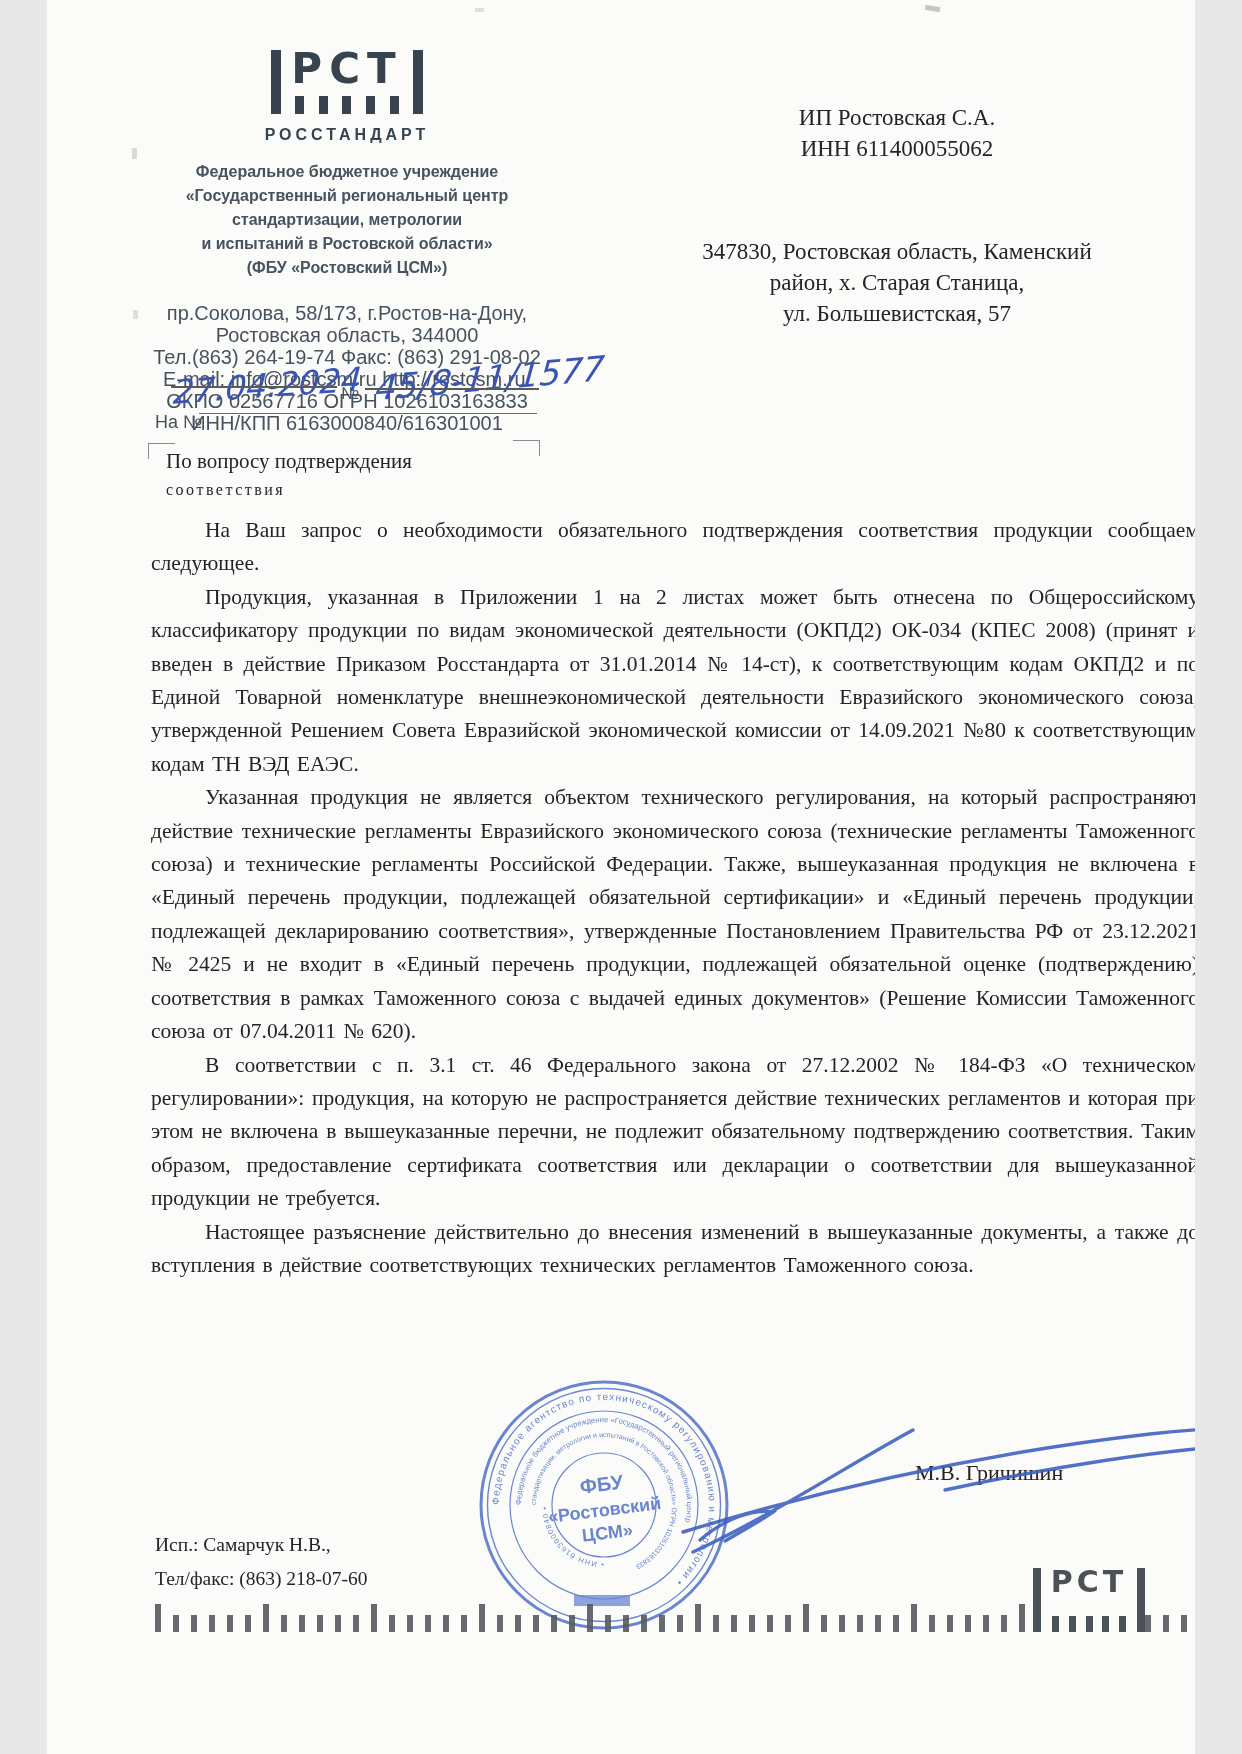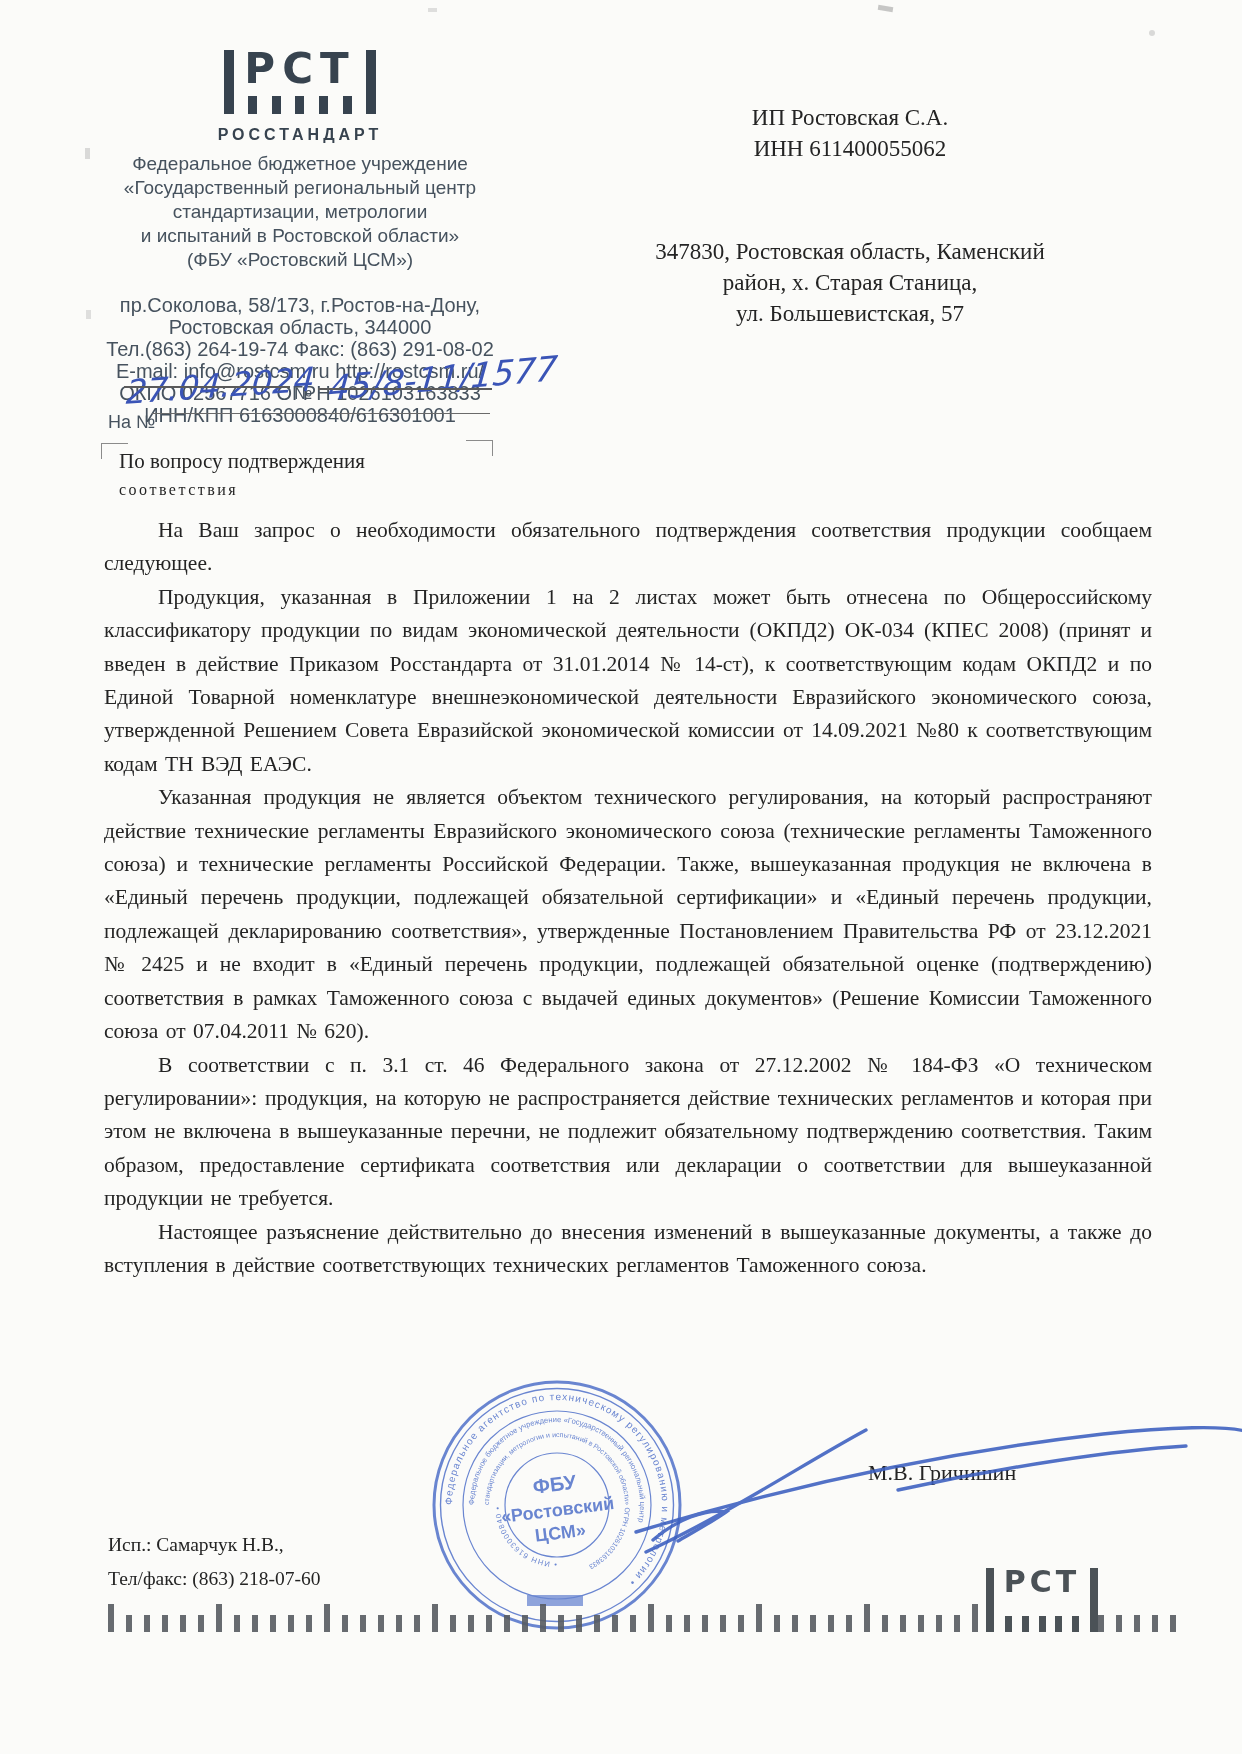--- a/index.html
+++ b/index.html
@@ -1,18 +1,18 @@
 <!DOCTYPE html>
 <html lang="ru"><head>
 <meta charset="utf-8">
 <style>
   html,body{margin:0;padding:0;background:#e8e8e8;}
   .page{
     position:relative;
-    width:1242px;height:1754px;
+    width:1148px;height:1754px;
     margin:0 auto;
     background:#fbfbf9;
     overflow:hidden;
     font-family:"Liberation Serif", serif;
     color:#242424;
   }
   
   .lh{
     position:absolute;left:98px;top:50px;width:404px;
     text-align:center;
@@ -24,21 +24,21 @@
   .rst-logo .mid{display:flex;flex-direction:column;justify-content:space-between;}
   .rst-logo .letters{
     font-weight:bold;font-size:42px;line-height:38px;letter-spacing:7px;
     color:#37434f;font-family:"DejaVu Sans", sans-serif;
   }
   .rst-logo .ticks{display:flex;justify-content:space-between;padding:0 4px;}
   .rst-logo .ticks span{width:9px;height:18px;background:#37434f;display:block;}
   .agency{
     margin-top:8px;font-weight:bold;font-size:16px;letter-spacing:4px;color:#37434f;
   }
-  .org{margin-top:8px;font-size:19px;line-height:24px;font-weight:400;}
+  .org{margin-top:16px;font-size:16px;line-height:24px;font-weight:700;}
   .addr{margin-top:22px;font-size:20px;line-height:22px;}
   
   .hand{
     font-family:"DejaVu Sans", sans-serif;
     font-style:italic;color:#3a54b6;
     position:absolute;white-space:nowrap;
   }
   .hand-date{left:126px;top:366px;font-size:33px;transform:rotate(-4deg) skewX(-8deg);}
   .hand-num{left:328px;top:358px;font-size:34px;transform:rotate(-5deg) skewX(-10deg);}
   .uline{position:absolute;border-bottom:2px solid #5a5a5a;}

